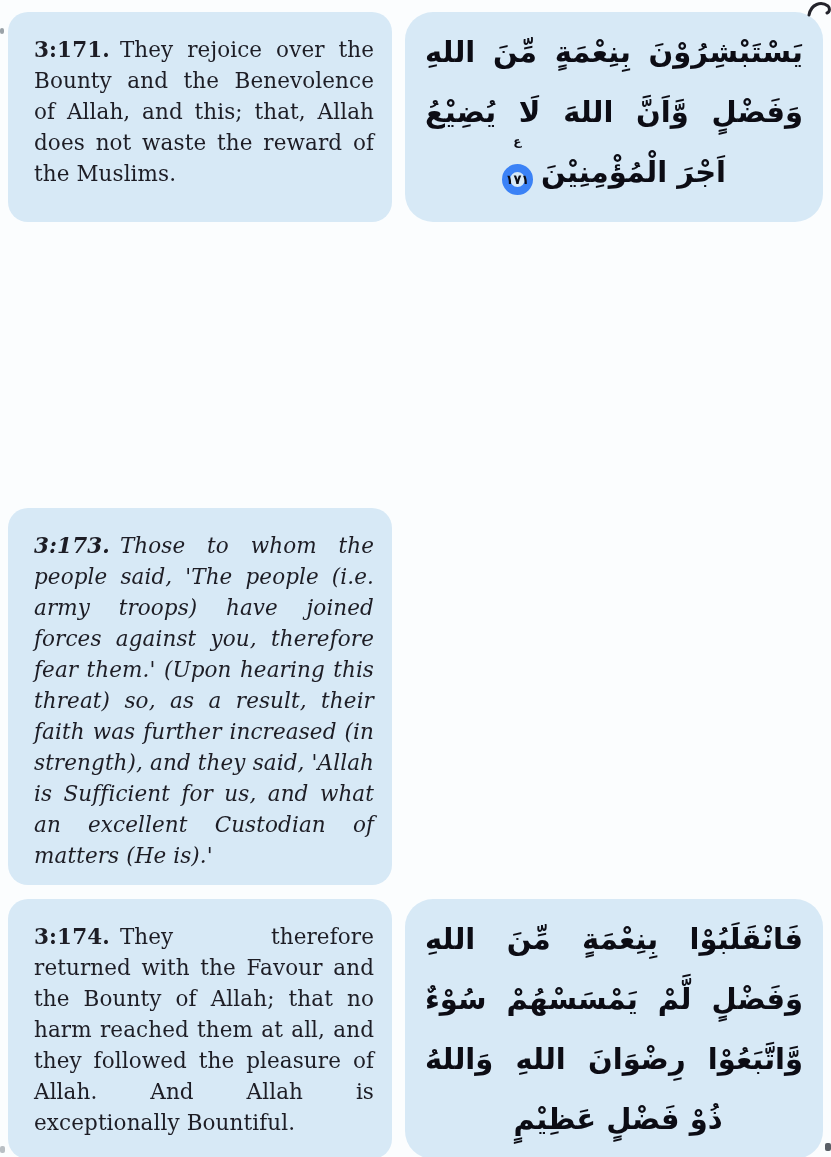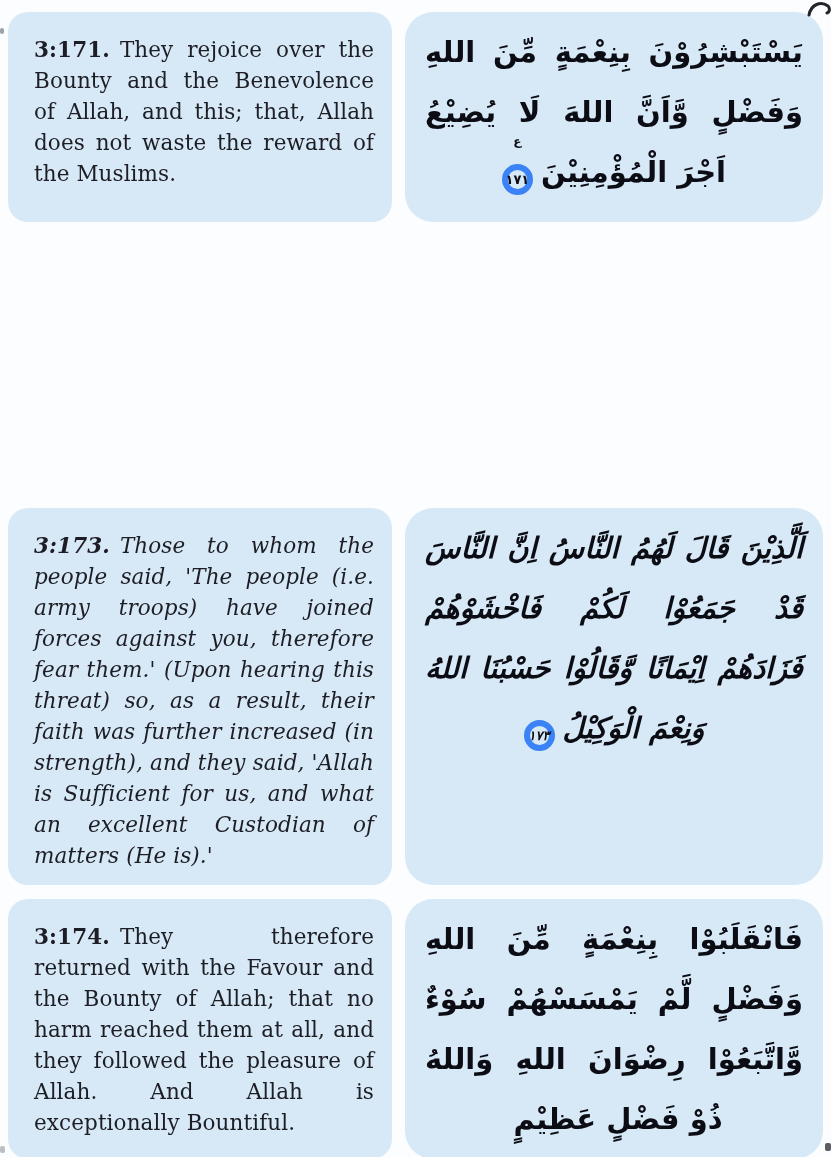--- a/index.html
+++ b/index.html
@@ -85,21 +85,21 @@
     line-height: 1;
     color: #0c0c14;
   }
 
   .medallion {
     display: inline-flex;
     align-items: center;
     justify-content: center;
     width: 31px;
     height: 31px;
-    border: 6px solid #3b82f6;
+    border: 8px solid #3b82f6;
     border-radius: 50%;
     font-size: 13px;
     line-height: 1;
     background: transparent;
   }
 
   
   .row-1 { min-height: 210px; }
   .row-2 { min-height: 258px; }
   .row-3 { min-height: 282px; font-style: italic; }
@@ -129,25 +129,20 @@
     </section>
   </div>
 
   <div class="verse-row row-2">
   </div>
 
   <div class="verse-row row-3">
     <section class="card english">
       <p class="en-text"><span class="verse-ref">3:173.</span><span>Those to whom the people said, 'The people (i.e. army troops) have joined forces against you, therefore fear them.' (Upon hearing this threat) so, as a result, their faith was further increased (in strength), and they said, 'Allah is Sufficient for us, and what an excellent Custodian of matters (He is).'</span></p>
     </section>
-    <section class="card arabic">
-      <div class="ar-wrap"><span>اَلَّذِيْنَ قَالَ لَهُمُ النَّاسُ اِنَّ النَّاسَ قَدْ جَمَعُوْا لَكُمْ فَاخْشَوْهُمْ فَزَادَهُمْ اِيْمَانًا وَّقَالُوْا حَسْبُنَا اللهُ وَنِعْمَ الْوَكِيْلُ</span><span class="medallion-wrap"><span class="stop-mark"></span><span class="medallion">
-              <span>١٧٣</span>
-            </span></span></div>
-    </section>
   </div>
 
   <div class="verse-row row-4">
     <section class="card english">
       <p class="en-text"><span class="verse-ref">3:174.</span><span>They therefore returned with the Favour and the Bounty of Allah; that no harm reached them at all, and they followed the pleasure of Allah. And Allah is exceptionally Bountiful.</span></p>
     </section>
     <section class="card arabic">
       <div class="ar-wrap"><span>فَانْقَلَبُوْا بِنِعْمَةٍ مِّنَ اللهِ وَفَضْلٍ لَّمْ يَمْسَسْهُمْ سُوْءٌ وَّاتَّبَعُوْا رِضْوَانَ اللهِ وَاللهُ ذُوْ فَضْلٍ عَظِيْمٍ</span><span class="medallion-wrap"><span class="stop-mark"></span></span></div>
     </section>
   </div>

